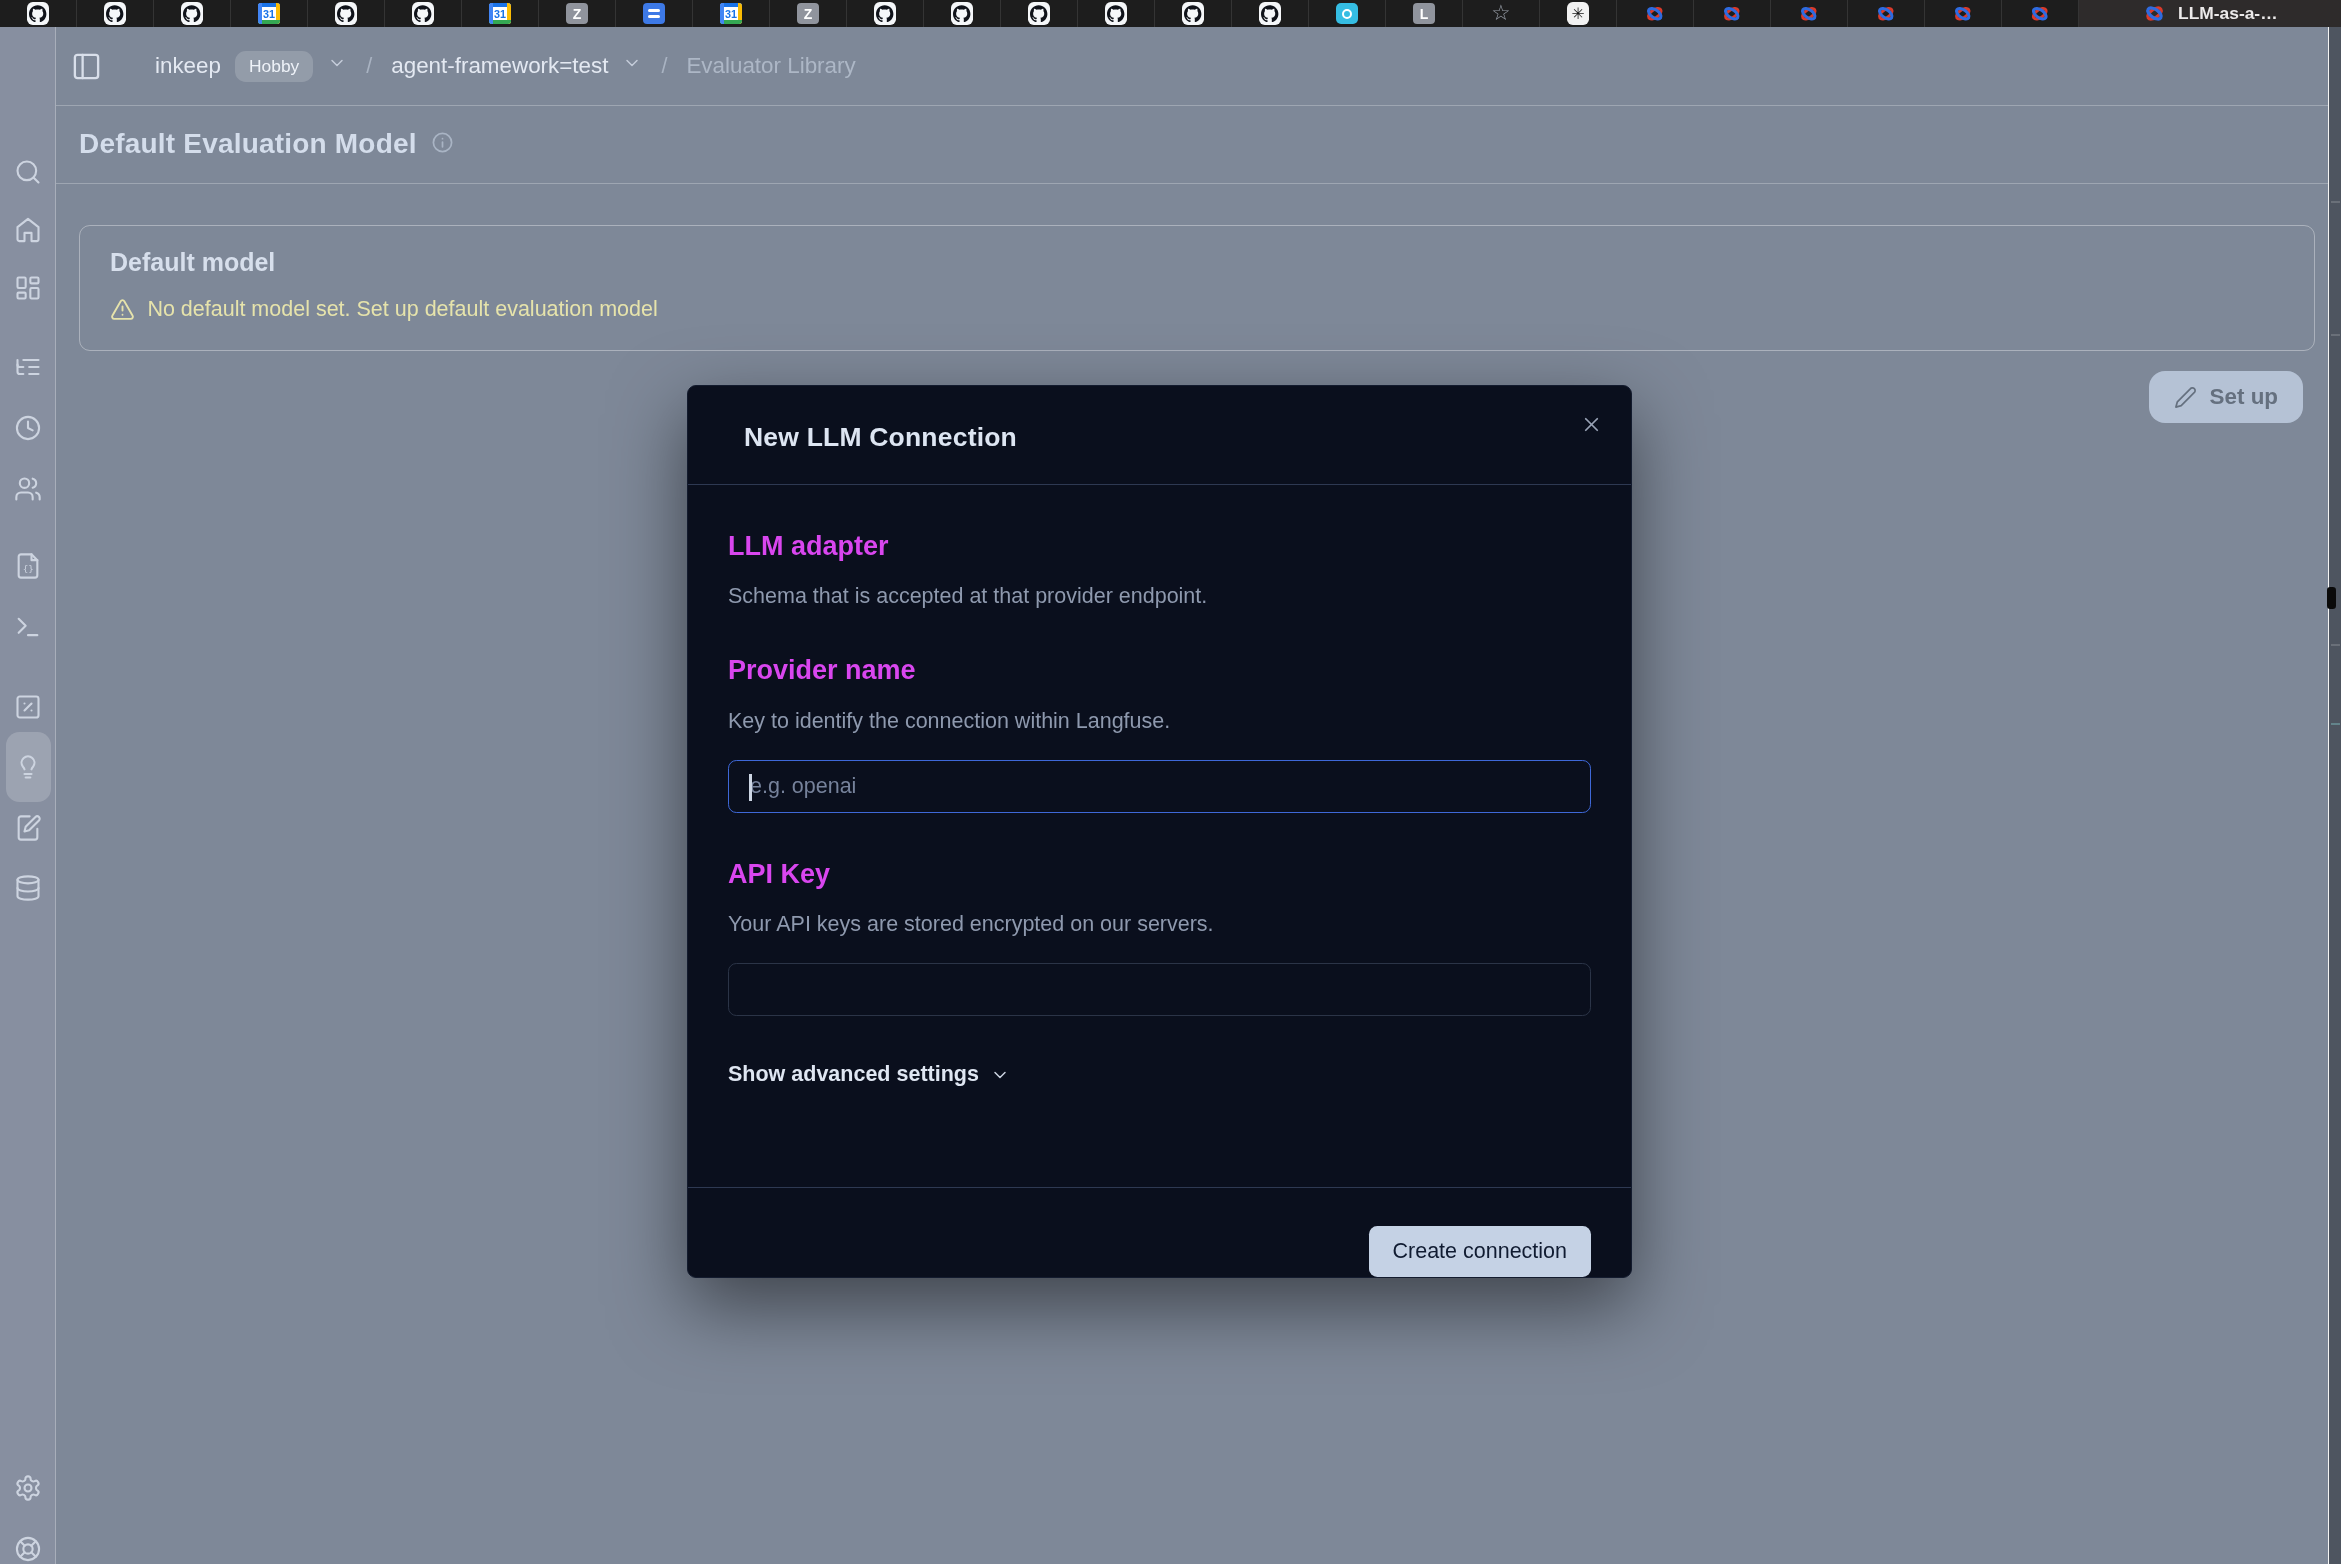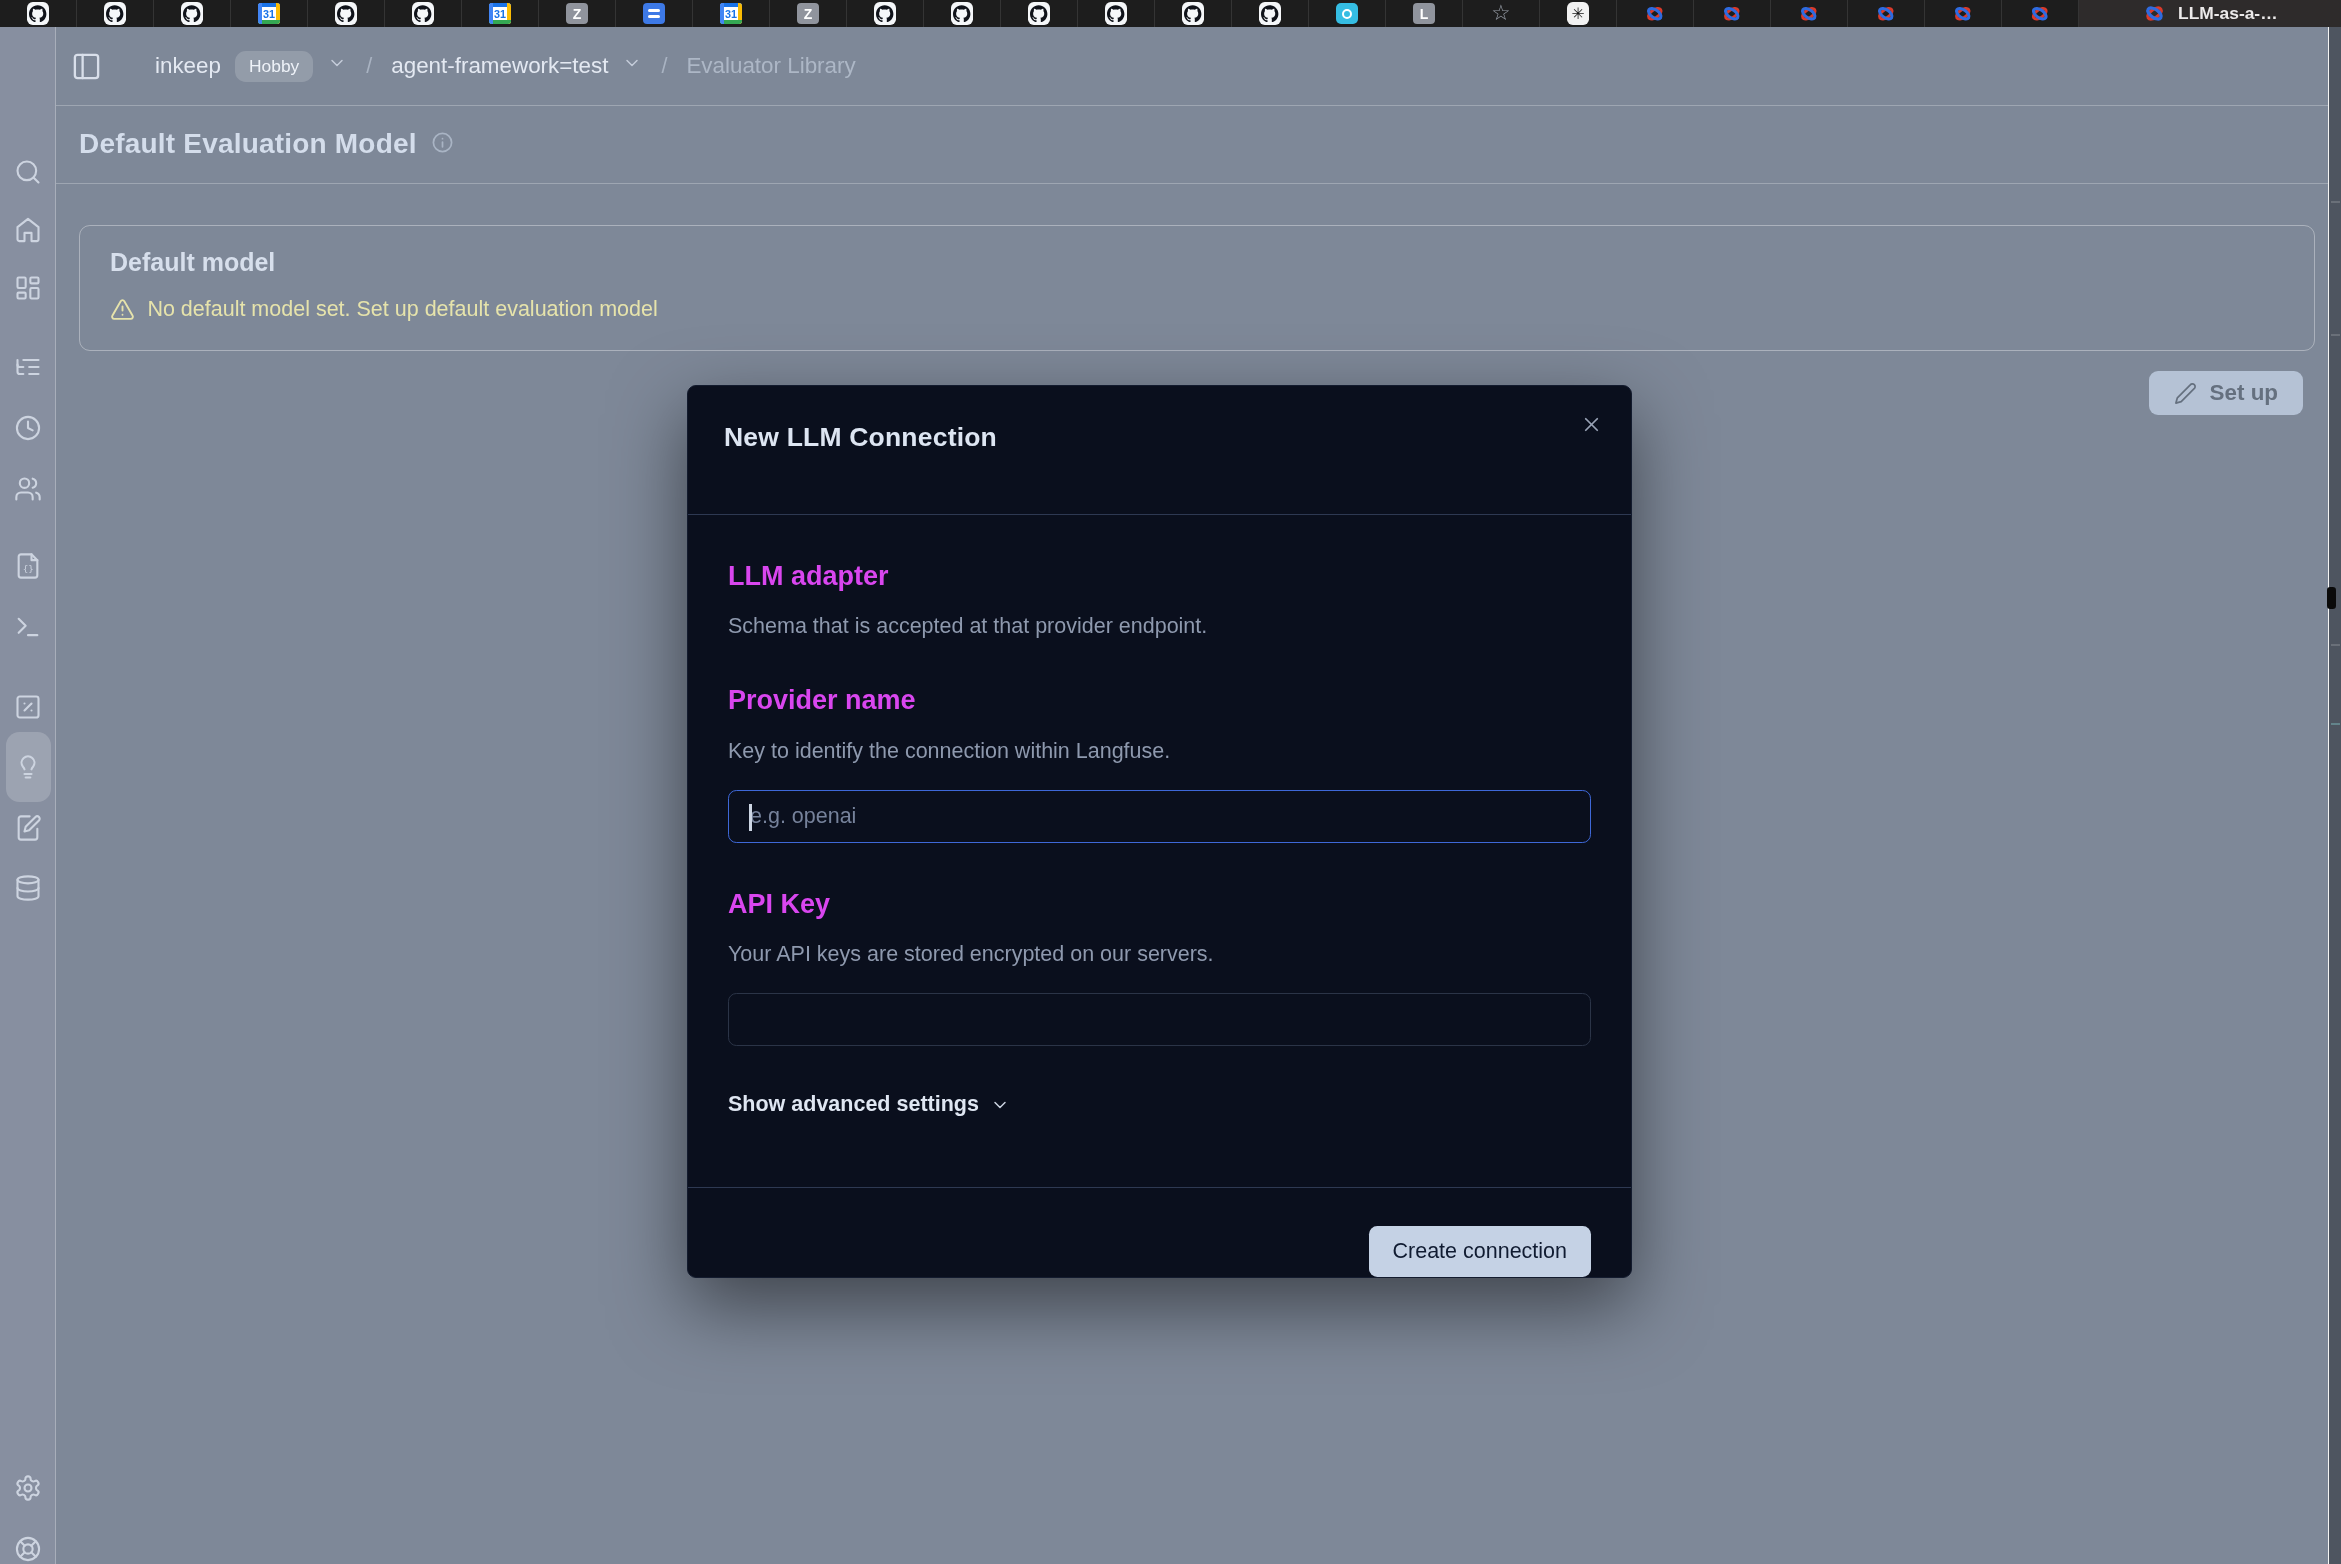--- a/index.html
+++ b/index.html
@@ -57,26 +57,26 @@
   .info-ico{color:#a9b4c4}
   .info-ico svg{width:23px;height:23px}
 
   
   .content{position:absolute;top:184px;left:56px;right:14px;bottom:0}
   .card{margin:41px 13.3px 0 23px;height:126px;border:1.7px solid rgba(255,255,255,.35);border-radius:10.8px;padding:21.5px 30px}
   .card-title{font-size:25px;font-weight:700;color:#d7dfec;margin-bottom:20px}
   .warnrow{display:flex;align-items:center;gap:12.4px;color:#e6e3ab;font-size:21.5px}
   .warnrow svg{width:25px;height:25px}
   .setup-row{display:flex;justify-content:flex-end;padding:20px 25px 0 0}
-  .setup-btn{display:flex;align-items:center;gap:12.4px;height:44px;padding:0 25px;border-radius:9px;background:#b5c2d5;color:#65707f;font-size:22.4px;font-weight:600;cursor:pointer}
+  .setup-btn{display:flex;align-items:center;gap:12.4px;height:52px;padding:0 25px;border-radius:16px;background:#b5c2d5;color:#65707f;font-size:22.4px;font-weight:600;cursor:pointer}
   .setup-btn svg{width:23px;height:23px}
 
   
   .modal{position:absolute;left:687px;top:385px;width:945px;height:893px;background:#0a0f1d;border:0.8px solid #131b2e;border-radius:9px;box-shadow:0 28px 75px rgba(0,0,0,.5);color:#e3e9f4}
-  .m-header{padding:36px 36px 0;position:relative;height:129px;border-bottom:0.8px solid #2e3952}
+  .m-header{padding:36px 56px 0;position:relative;height:99px;border-bottom:0.8px solid #2e3952}
   .m-title{font-size:26.5px;font-weight:700;color:#dde5f2;letter-spacing:0.2px}
   .m-close{position:absolute;top:20px;right:21.5px;width:36px;height:36px;display:flex;align-items:center;justify-content:center;color:#98a2b5;cursor:pointer}
   .m-close svg{width:23px;height:23px}
   .m-body{padding:46px 40px 0}
   .f-label{font-size:27px;font-weight:700;color:#d946ef;margin-bottom:22.4px}
   .f-desc{font-size:21.5px;color:#8e99ae;margin-bottom:26px}
   .control{height:53px;border:0.8px solid #2b3447;border-radius:8.3px;display:flex;align-items:center;padding:0 21px;font-size:21.5px;color:#d3dbe8;background:transparent;position:relative}
   .select{justify-content:space-between;cursor:pointer}
   .select .chevron{color:#8e99ae}
   .select .chevron svg{width:20px;height:20px}

